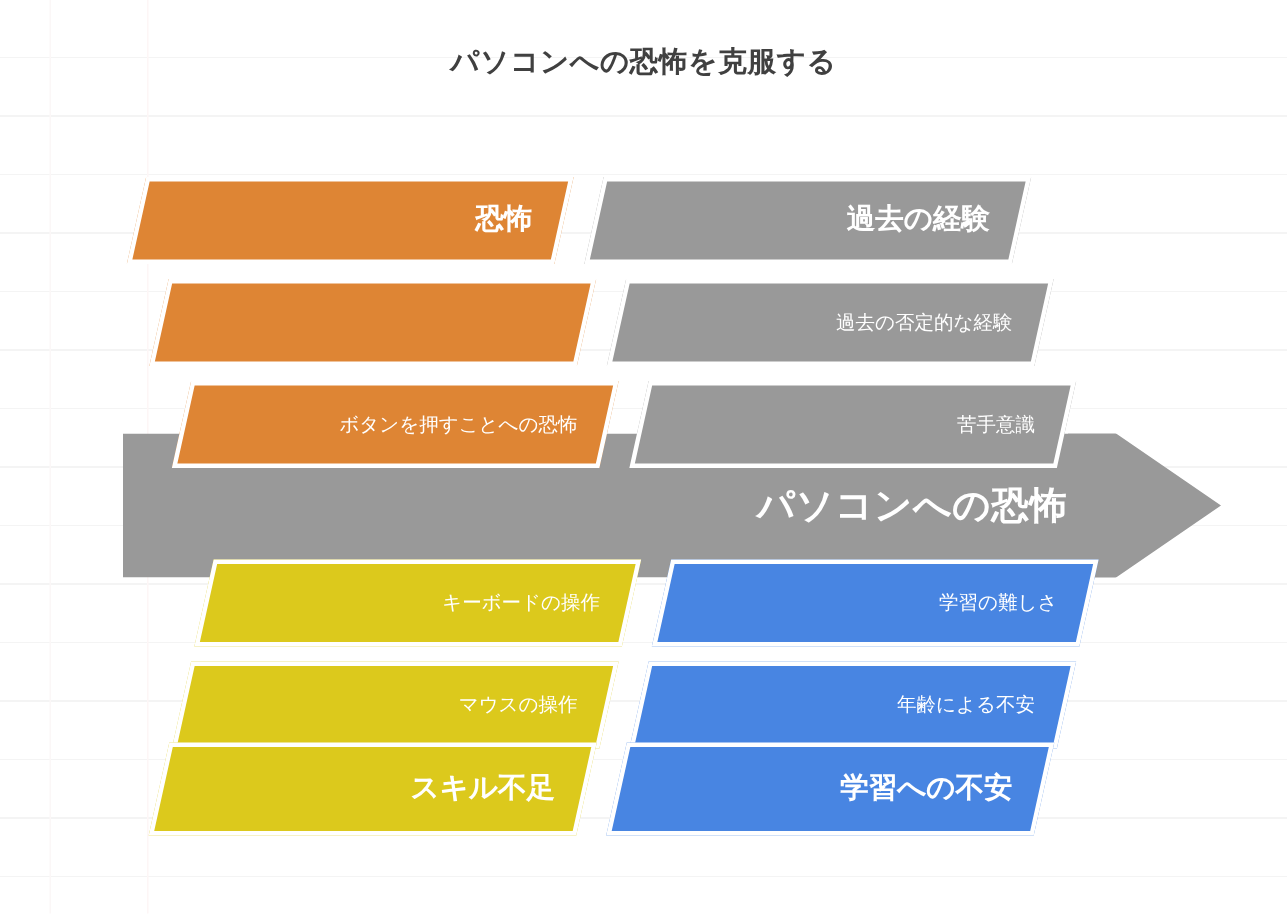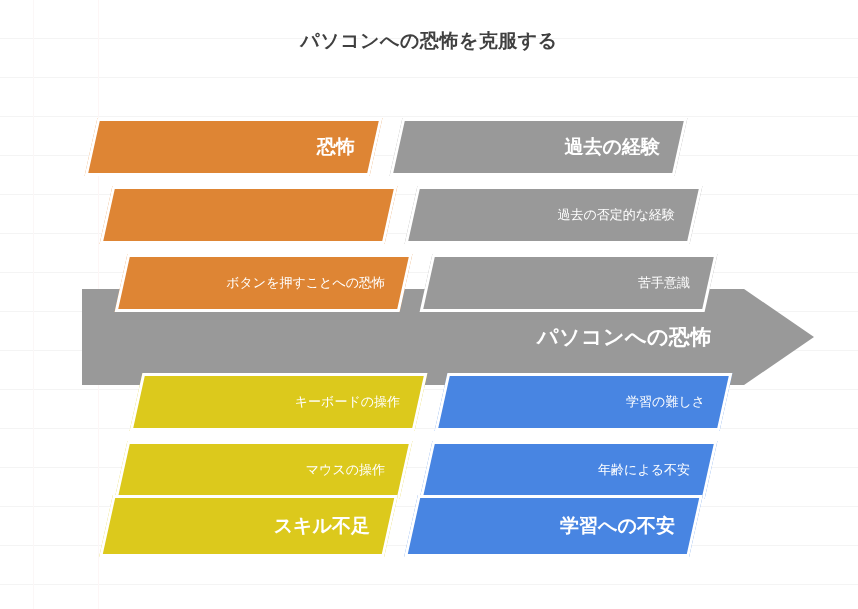--- a/index.html
+++ b/index.html
@@ -70,21 +70,21 @@
     top: 289px;
     width: 732px;
     height: 96px;
   }
   #arrow-wrap svg { display: block; }
   #arrow-label {
     position: absolute;
     right: 102px;
     top: 50%;
     transform: translateY(-50%);
-    font-size: 21px;
+    font-size: 25px;
     font-weight: bold;
     color: #ffffff;
     white-space: nowrap;
     letter-spacing: .5px;
   }
 
   
   .chip {
     position: absolute;
     height: 58px;

